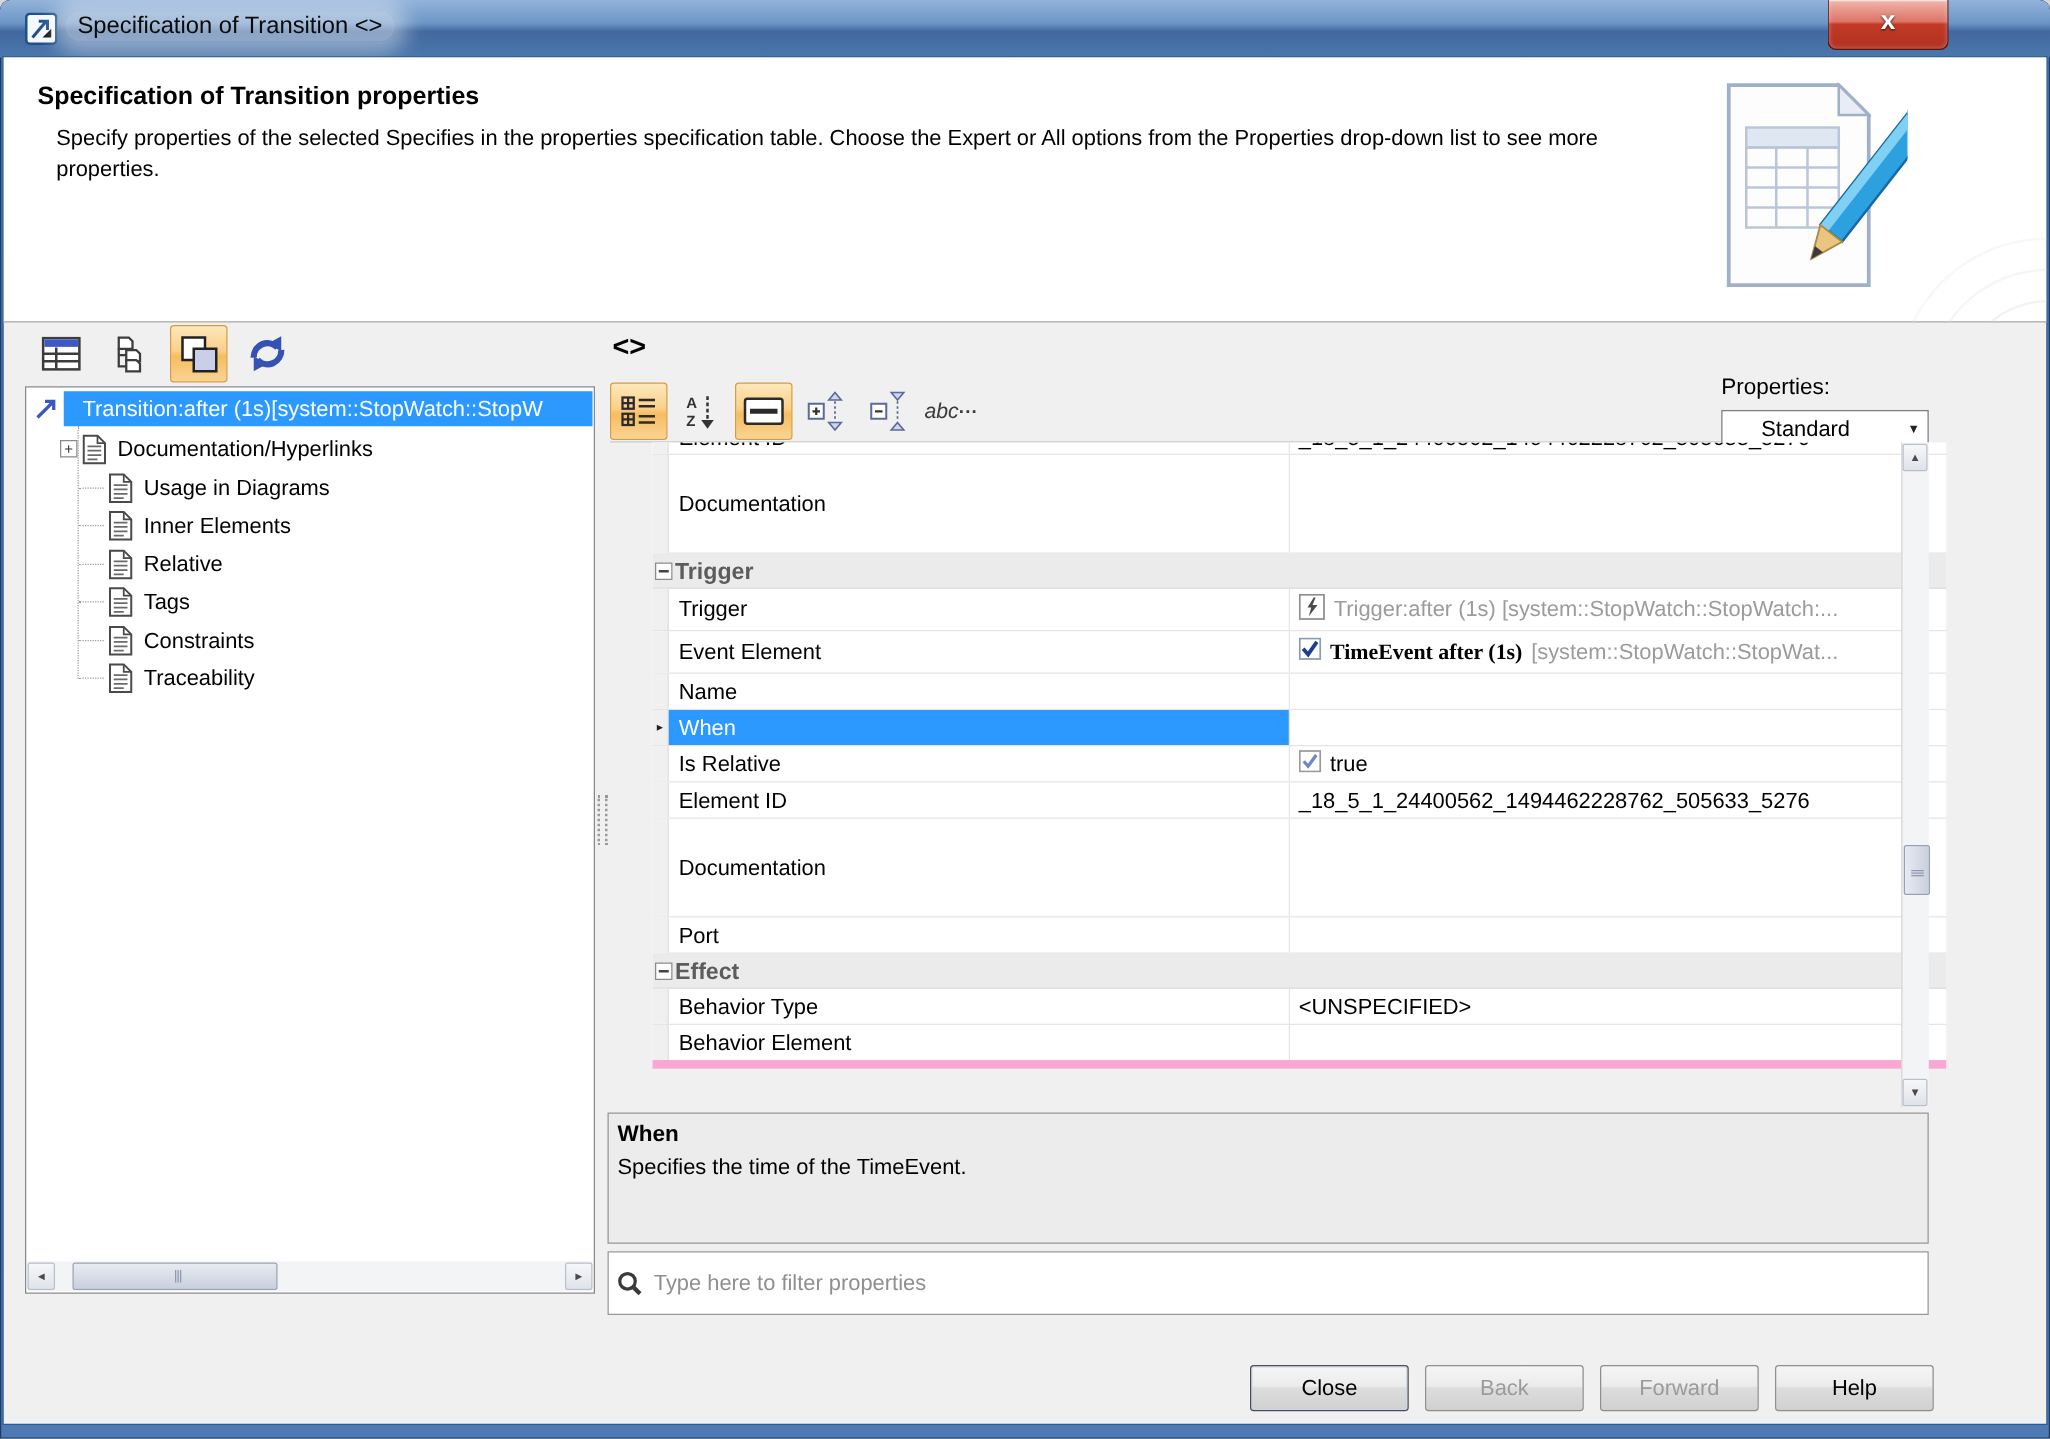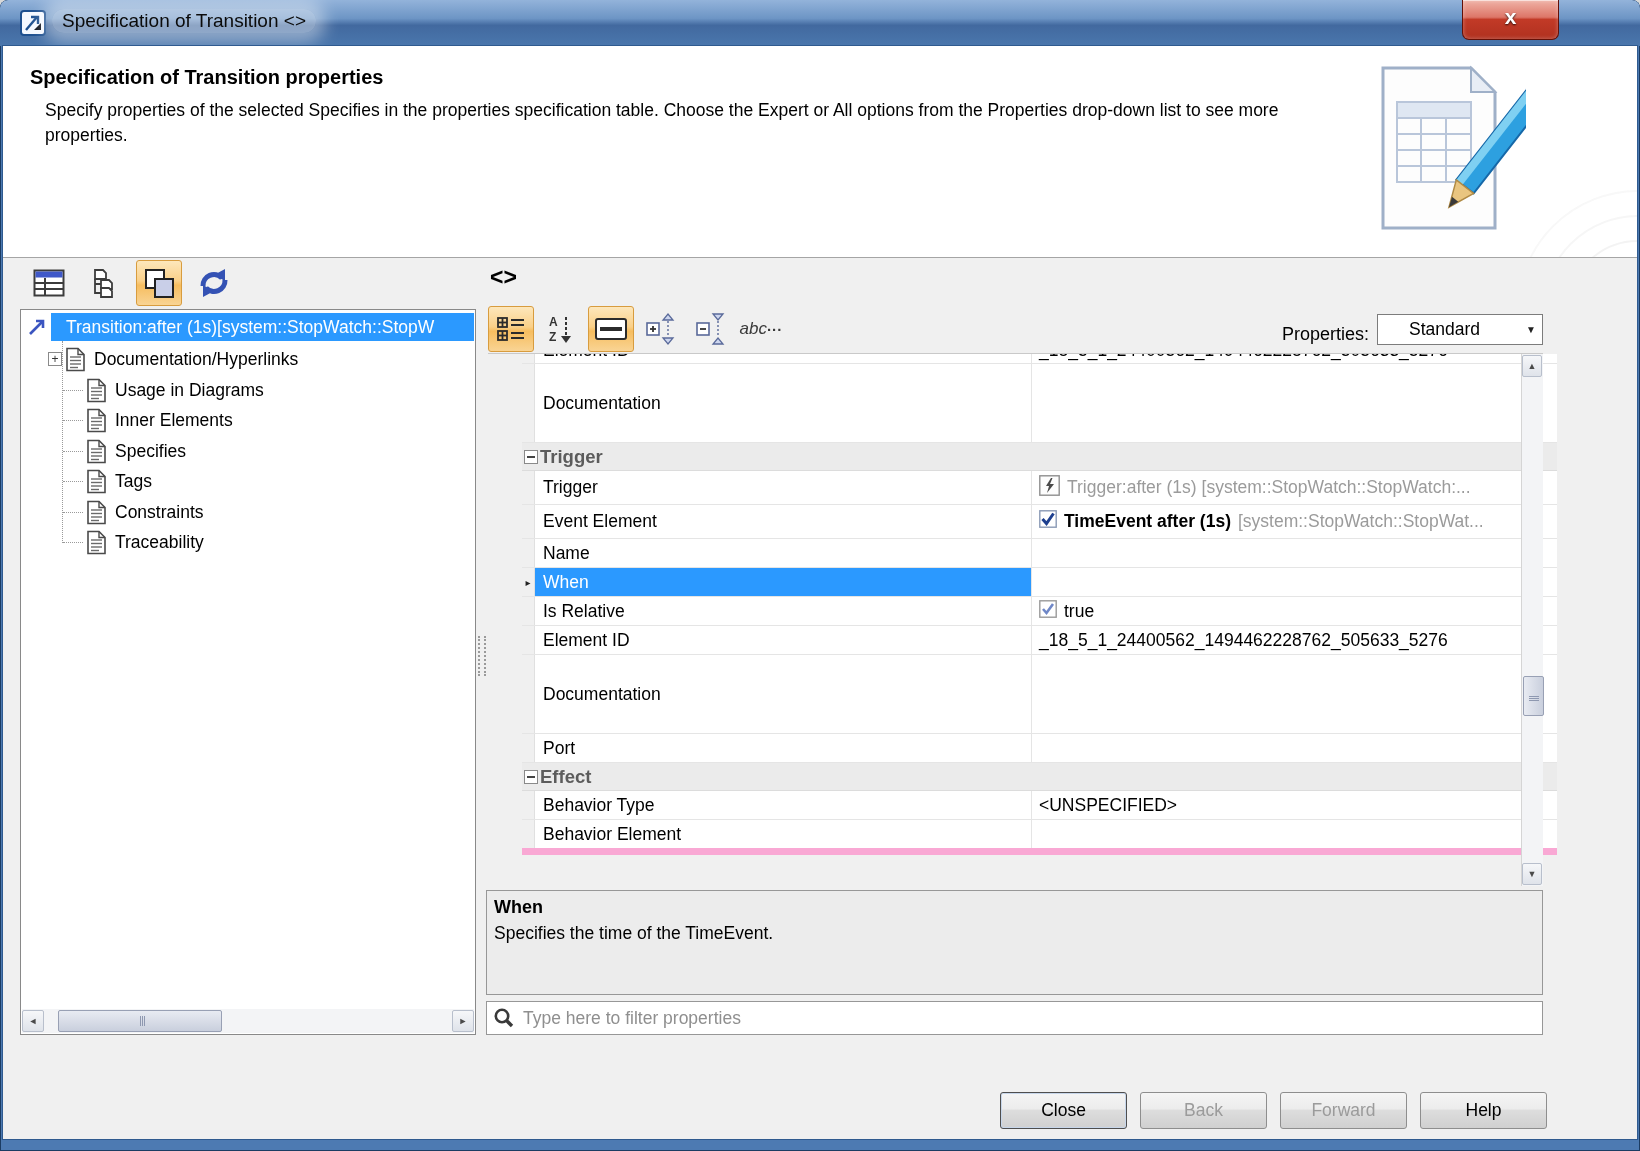--- a/index.html
+++ b/index.html
@@ -22,21 +22,21 @@
   .header h1{margin:0;position:absolute;left:27px;top:20px;font-size:20px;font-weight:bold;color:#000;}
   .header p{margin:0;position:absolute;left:42px;top:52px;width:1310px;font-size:17.5px;line-height:25px;color:#000;}
   .doc-art{position:absolute;left:1368px;top:14px;}
   .swirl{position:absolute;left:1470px;top:90px;opacity:.6;}
   
   .tbtn{width:44px;height:44px;display:flex;align-items:center;justify-content:center;border:1px solid transparent;border-radius:3px;}
   .tbtn.sel{background:linear-gradient(180deg,#fde7bb 0%,#fad089 45%,#f6bd5f 55%,#f9d494 100%);border:1px solid #d89c3e;}
   .ltb{position:absolute;left:26px;top:260px;display:flex;gap:9px;align-items:center;}
   .rtitle{position:absolute;left:490px;top:264px;font-size:23px;font-weight:bold;color:#000;}
   .rtb{position:absolute;left:488px;top:305px;width:1055px;height:48px;display:flex;align-items:center;gap:4px;border-bottom:1px solid #c9c9c9;}
-  .props{margin-left:auto;display:flex;align-items:flex-end;gap:8px;font-size:18px;}
+  .props{margin-left:auto;display:flex;align-items:flex-start;gap:8px;font-size:18px;flex-direction:column;}
   .props-dd{width:140px;height:29px;background:#fff;border:1px solid #7c7c7c;display:flex;align-items:center;font-size:17.5px;padding-left:24px;}
   .props-dd .val{flex:1;padding-left:7px;}
   .props-dd .arr{width:22px;text-align:center;font-size:10px;color:#222;}
   .abc-ic{display:flex;flex-direction:row;align-items:flex-start;line-height:14px;color:#3a3a3a;}
   .abc-ic .t{font-style:italic;font-size:17px;}
   .abc-ic .d{font-weight:bold;font-size:15px;letter-spacing:1px;margin-top:-3px;}
   
   .tree{position:absolute;left:20px;top:309px;width:456px;height:726px;background:#fff;border:1px solid #898989;box-sizing:border-box;overflow:hidden;}
   .tree-root{position:absolute;left:2px;top:3px;right:1px;height:28px;display:flex;align-items:center;}
   .root-ic{width:28px;height:26px;flex:0 0 28px;display:flex;align-items:center;justify-content:center;}
@@ -73,26 +73,26 @@
   .clipspan{position:relative;top:-14px;}
   .h78{height:78px;}
   .h28{height:28px;}
   .h33{height:33px;}
   .pgroup{display:flex;align-items:center;height:27px;background:#ebebeb;border-bottom:1px solid #dcdcdc;
     font-weight:bold;color:#5c5c5c;font-size:18.5px;padding-left:2px;gap:2px;}
   .gbox{width:14px;height:14px;flex:0 0 14px;background:#fff;border:1px solid #8a8a8a;box-sizing:border-box;position:relative;}
   .gbox::after{content:'';position:absolute;left:2px;right:2px;top:5px;border-top:2px solid #444;}
   .ncol.sel{background:#2b99ff;color:#fff;}
   .graytxt{color:#9b9b9b;}
-  .boldtxt{font-weight:bold;}
+  .boldtxt{font-weight:bold;font-family:Liberation Serif, serif;}
   
   .desc{position:absolute;left:486px;top:890px;width:1057px;height:105px;background:#ececec;border:1px solid #979797;box-sizing:border-box;}
   .desc .dt{position:absolute;left:7px;top:6px;font-size:18px;font-weight:bold;color:#000;}
   .desc .dx{position:absolute;left:7px;top:32px;font-size:17.5px;color:#000;}
-  .filterbox{position:absolute;left:486px;top:1001px;width:1057px;height:34px;background:#fff;border:1px solid #979797;box-sizing:border-box;display:flex;align-items:center;}
+  .filterbox{position:absolute;left:486px;top:1001px;width:1057px;height:51px;background:#fff;border:1px solid #979797;box-sizing:border-box;display:flex;align-items:center;}
   .filterbox .mag{width:34px;display:flex;align-items:center;justify-content:center;}
   .filterbox input{flex:1;border:none;outline:none;font-size:17.5px;font-family:"Liberation Sans",sans-serif;color:#000;background:transparent;}
   .filterbox input::placeholder{color:#8f8f8f;opacity:1;}
   
   .fbtn{position:absolute;top:1092px;width:127px;height:37px;border:1px solid #8e8e8e;border-radius:3px;box-sizing:border-box;
     background:linear-gradient(180deg,#f5f5f5 0%,#ececec 45%,#dddddd 50%,#d0d0d0 100%);
     font-size:17.5px;text-align:center;line-height:34px;color:#000;}
   .fbtn.default{border:1px solid #4e4e4e;box-shadow:inset 0 0 0 1px #c7d6ea;}
   .fbtn.disabled{color:#9b9b9b;}
 </style>
@@ -253,21 +253,21 @@
             <path d="M2 1.5 h11 l6 6 v16 h-17 z" fill="#fff" stroke="#4a4a4a" stroke-width="1.6"></path>
             <path d="M13 1.5 v6 h6" fill="none" stroke="#4a4a4a" stroke-width="1.4"></path>
             <g stroke="#6a6a6a" stroke-width="1.4">
               <line x1="5" y1="10" x2="16" y2="10"></line>
               <line x1="5" y1="13.5" x2="16" y2="13.5"></line>
               <line x1="5" y1="17" x2="16" y2="17"></line>
               <line x1="5" y1="20.5" x2="13" y2="20.5"></line>
             </g>
           </svg>
         </span>
-      <span>Specifies</span>
+      <span>Relative</span>
     </div>
     <div class="tree-item" style="top:156px">
       <span class="stub"></span>
       <span class="doc-ic">
           <svg width="21" height="25" viewBox="0 0 21 25">
             <path d="M2 1.5 h11 l6 6 v16 h-17 z" fill="#fff" stroke="#4a4a4a" stroke-width="1.6"></path>
             <path d="M13 1.5 v6 h6" fill="none" stroke="#4a4a4a" stroke-width="1.4"></path>
             <g stroke="#6a6a6a" stroke-width="1.4">
               <line x1="5" y1="10" x2="16" y2="10"></line>
               <line x1="5" y1="13.5" x2="16" y2="13.5"></line>

